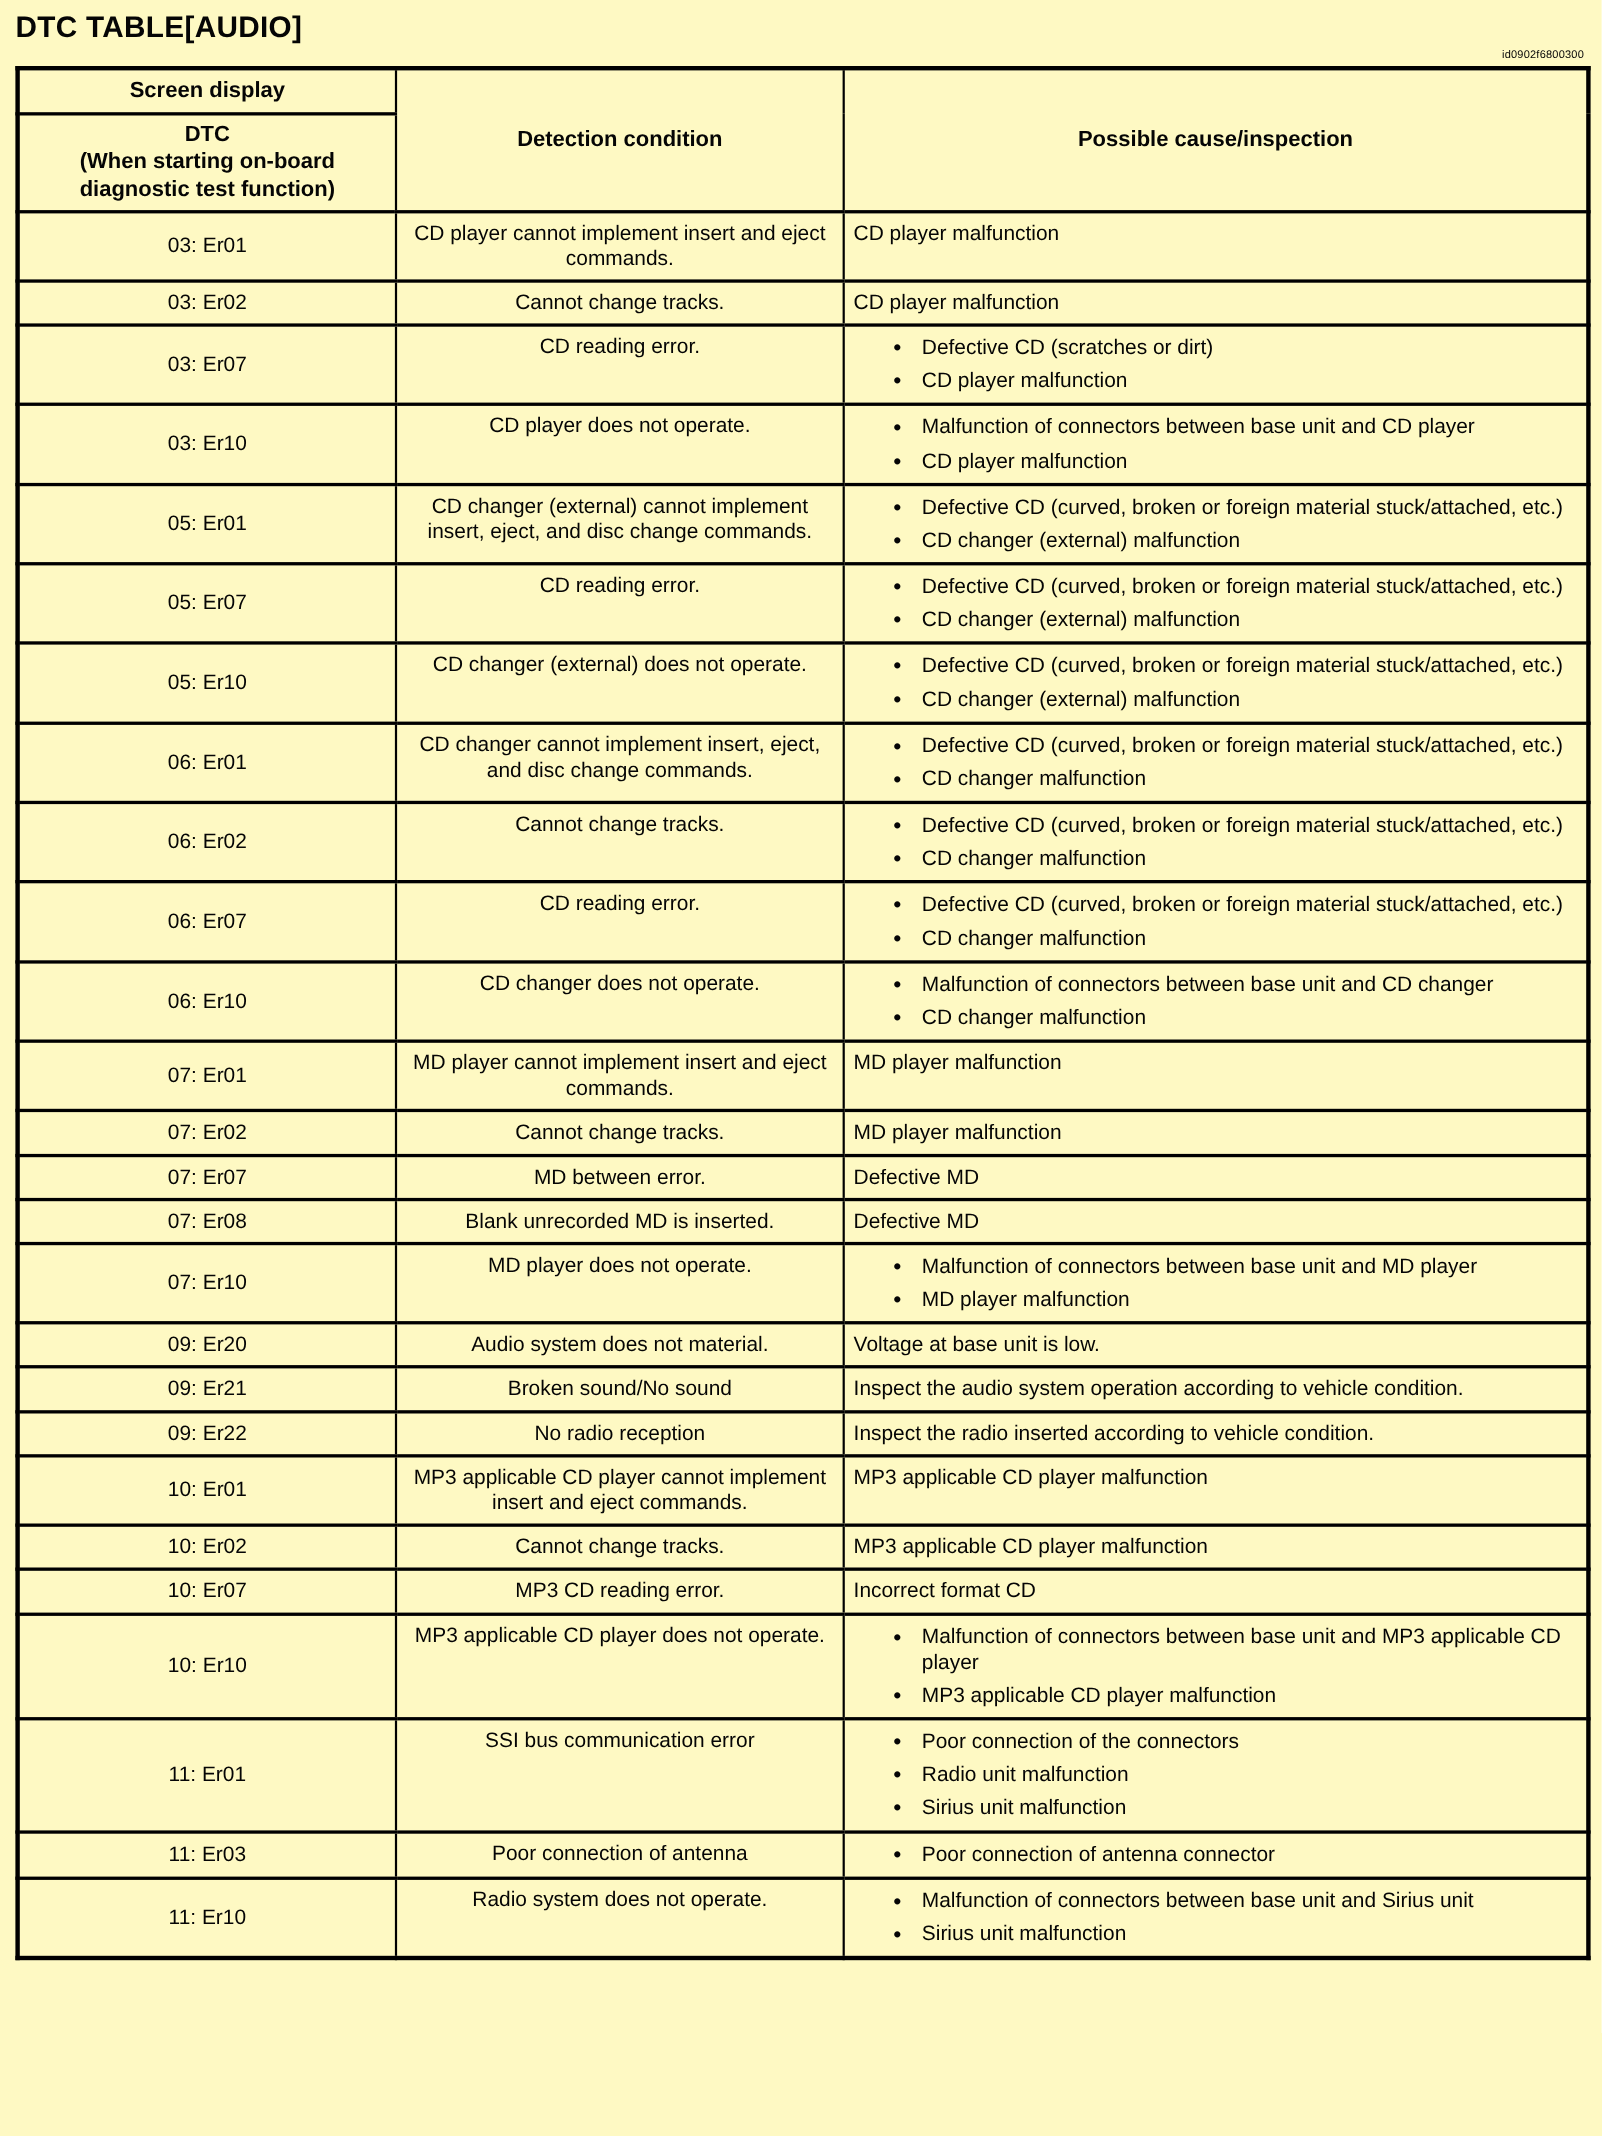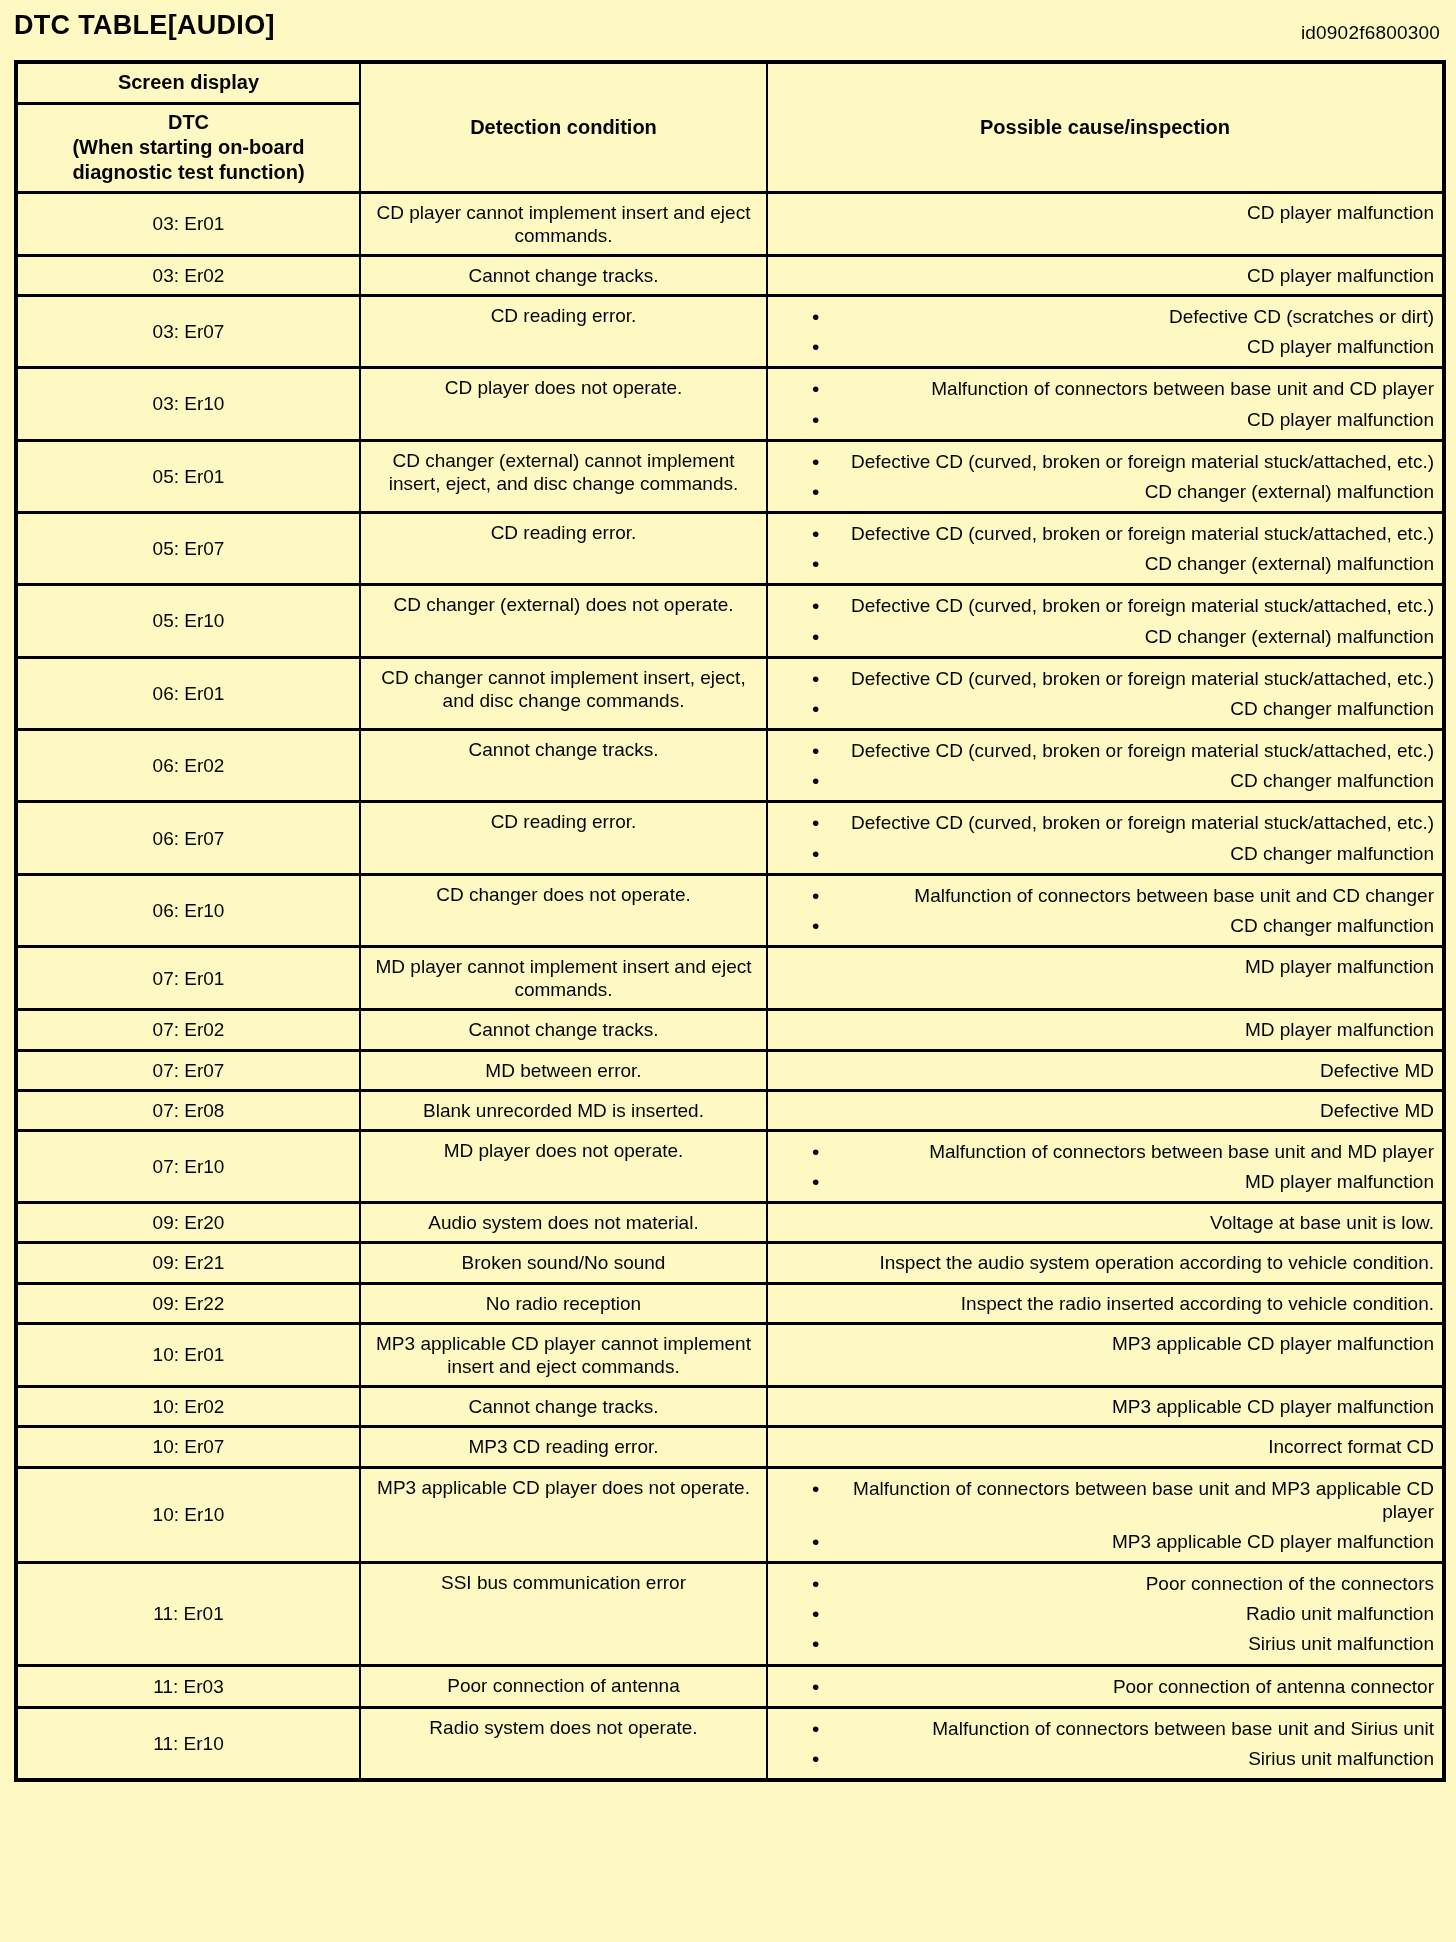--- a/index.html
+++ b/index.html
@@ -22,22 +22,22 @@
   }
   .page-title {
     font-size: 27px;
     font-weight: bold;
     letter-spacing: 0.3px;
     padding-top: 2px;
   }
   .doc-id {
     position: absolute;
     right: 2px;
-    bottom: 16px;
-    font-size: 19px;
+    bottom: 4px;
+    font-size: 10px;
     letter-spacing: 0.2px;
   }
   table.dtc-table {
     width: 1428px;
     border-collapse: collapse;
     table-layout: fixed;
   }
   table.dtc-table, .dtc-table th, .dtc-table td {
     border: 2px solid #000;
   }
@@ -76,21 +76,20 @@
     vertical-align: middle;
   }
   td.detection {
     vertical-align: top;
     padding-left: 10px;
     text-align: center;
   }
   td.cause {
     vertical-align: top;
     padding-left: 11px;
-    text-align: right;
   }
   ul.cause-list {
     list-style: none;
     margin: 0;
     padding: 1px 0 1px 36px;
   }
   ul.cause-list li {
     position: relative;
     padding-left: 26px;
     margin: 0 0 7px 0;

